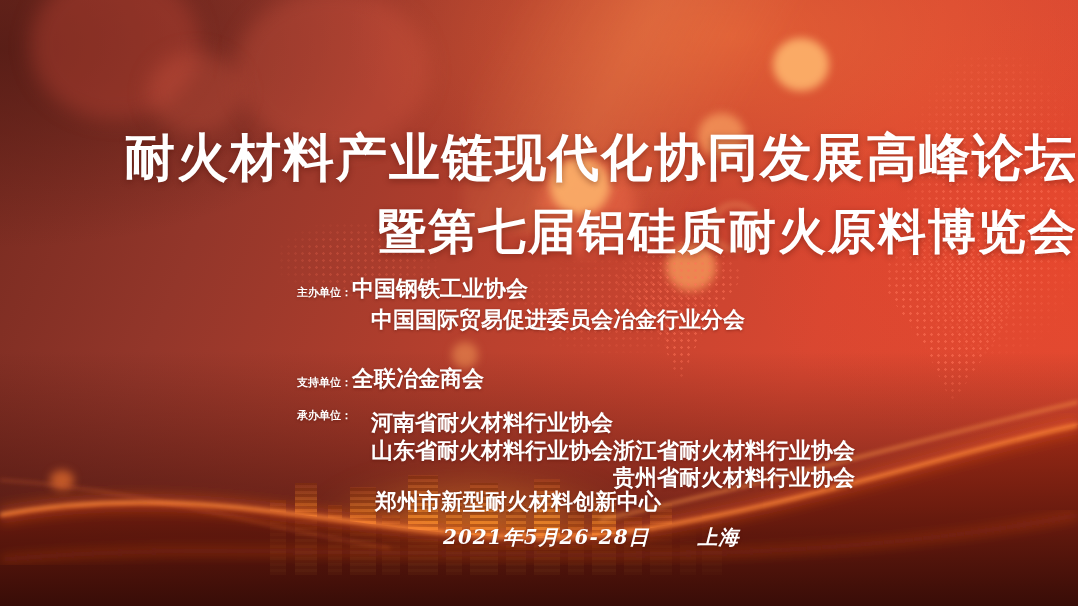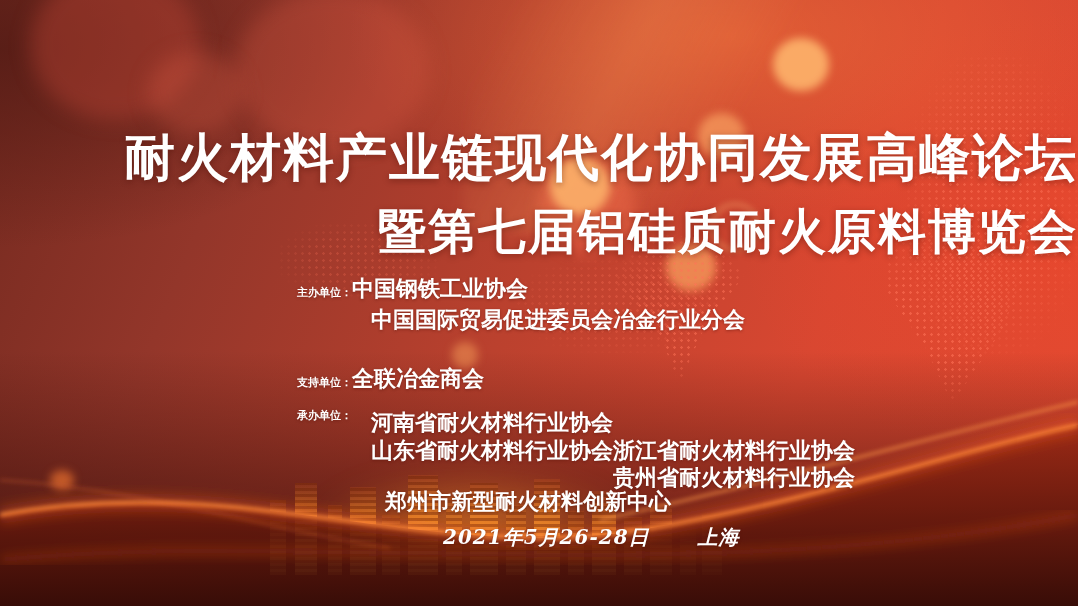--- a/index.html
+++ b/index.html
@@ -138,21 +138,21 @@
   </div>
   <div class="row val" style="left:371px;top:305px;">中国国际贸易促进委员会冶金行业分会</div>
 
   <div class="row" style="left:297px;top:352px;margin-top:12px;">
     <span class="lbl">支持单位：</span><span class="val">全联冶金商会</span>
   </div>
 
   <div class="row lbl" style="left:297px;top:408px;">承办单位：</div>
   <div class="row val" style="left:371px;top:408px;">河南省耐火材料行业协会</div>
   <div class="row val" style="left:371px;top:436px;">山东省耐火材料行业协会</div>
-  <div class="row val" style="left:385px;top:487px;">郑州市新型耐火材料创新中心</div>
+  <div class="row val" style="left:375px;top:487px;">郑州市新型耐火材料创新中心</div>
   <div class="row val" style="left:613px;top:436px;">浙江省耐火材料行业协会</div>
   <div class="row val" style="left:613px;top:463px;">贵州省耐火材料行业协会</div>
 
   <div class="row date" style="left:443px;top:524px;">
     <span>2021年5月26-28日</span><span style="display:inline-block;width:48px;"></span><span>上海</span>
   </div>
 
 </div>
 
 </body></html>

